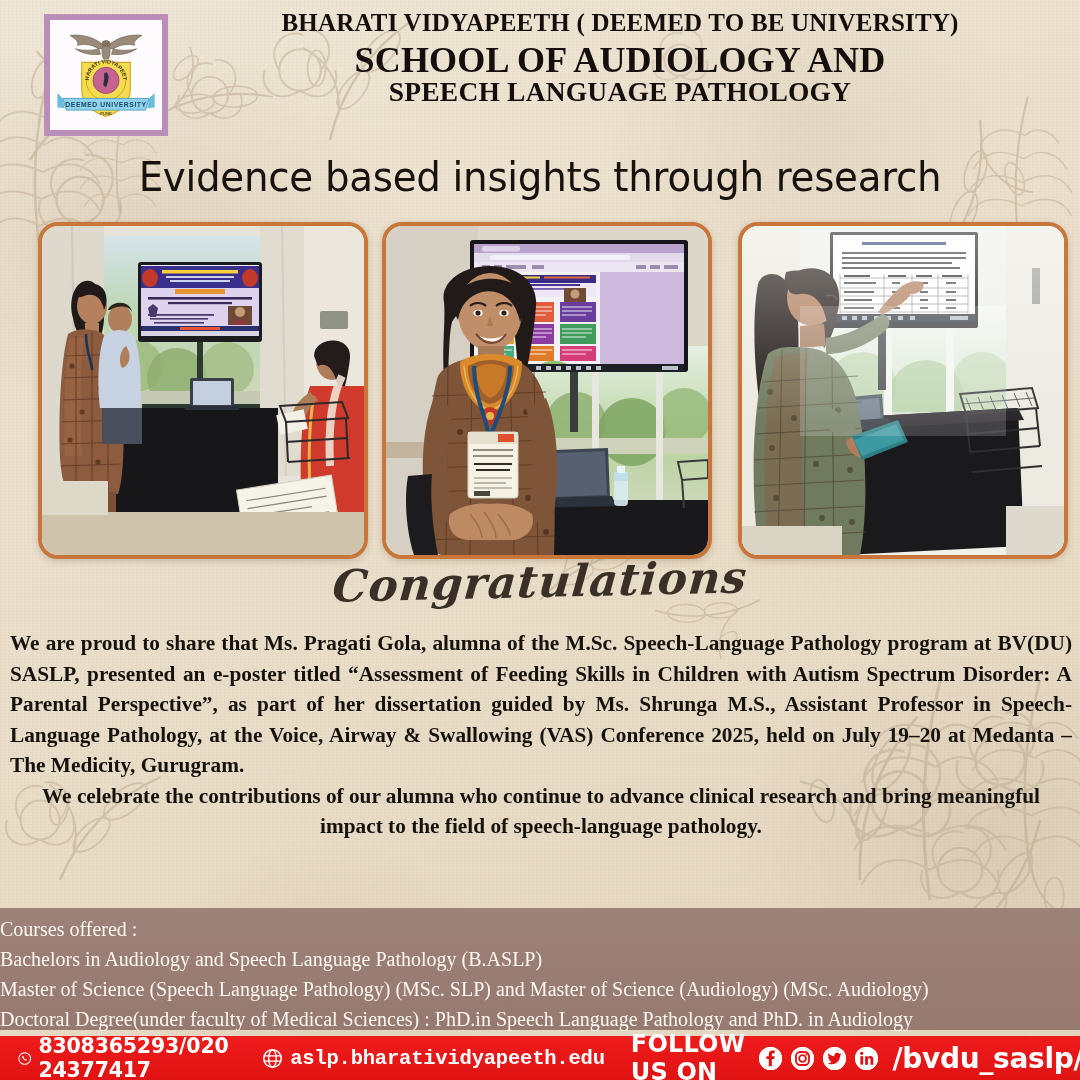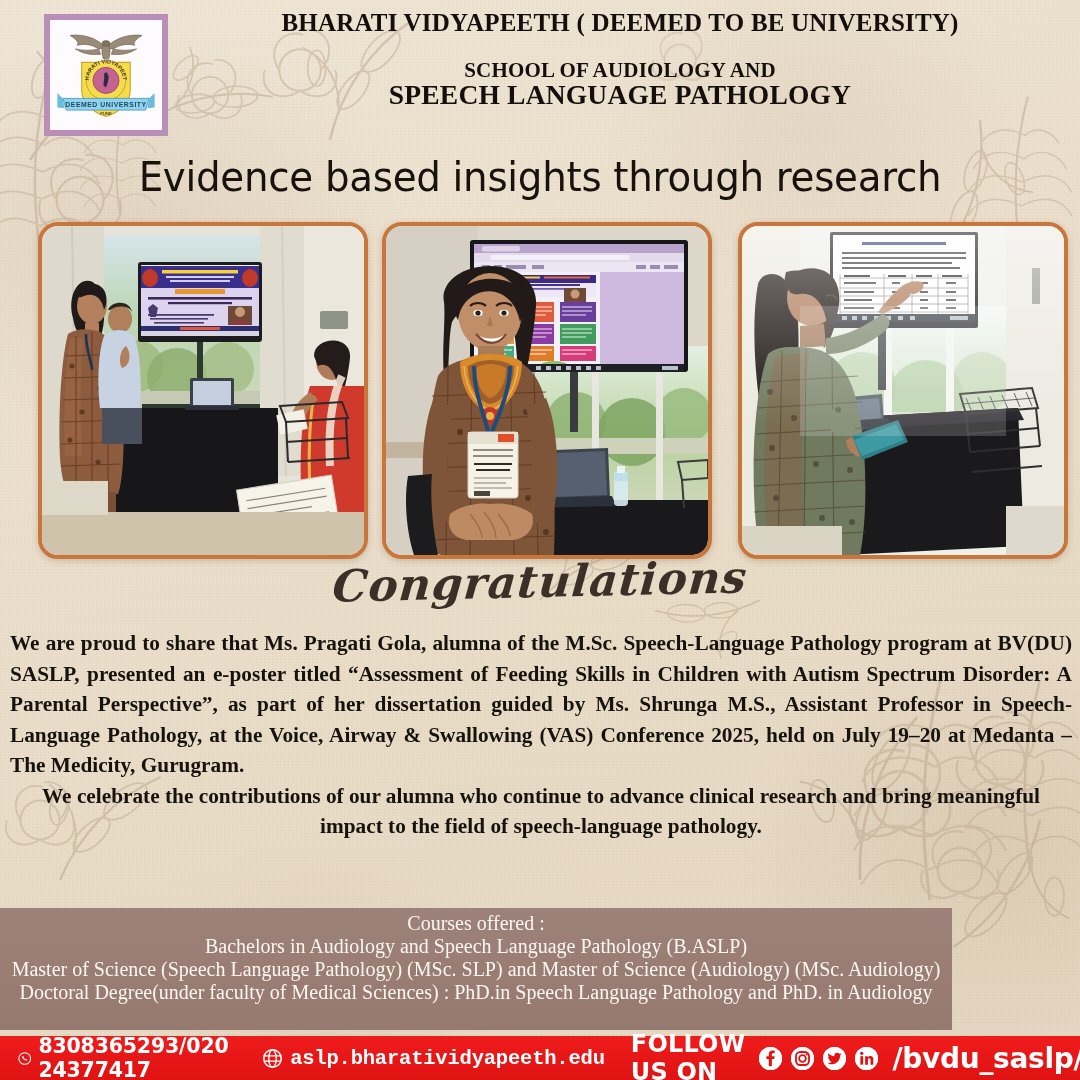--- a/index.html
+++ b/index.html
@@ -32,21 +32,21 @@
     position:absolute;left:44px;top:14px;width:124px;height:122px;
     background:#fdfbfd;border:6px solid #b98fb9;box-sizing:border-box;
     display:flex;align-items:center;justify-content:center;
   }
   .titles{position:absolute;left:180px;top:10px;width:880px;text-align:center;}
   .t-line{
     font-family:"Liberation Serif", serif;font-weight:700;color:#140f0c;
     letter-spacing:.2px;line-height:1.02;
   }
   .t1{font-size:25px;}
-  .t2{font-size:21px;margin-top:24px;}
+  .t2{font-size:36px;margin-top:6px;}
   .t3{font-size:27.5px;}
 
   
   .tagline{
     position:absolute;left:0;top:154px;width:1080px;text-align:center;
     font-family:"DejaVu Sans", sans-serif;font-weight:500;
     font-size:40px;color:#17120d;letter-spacing:-.3px;
     transform:scaleX(.97);
   }
 
@@ -76,28 +76,28 @@
     position:absolute;left:10px;top:628px;width:1062px;
     font-family:"Liberation Serif", serif;font-weight:700;
     font-size:21.3px;line-height:30.5px;color:#16120e;
     text-align:justify;
   }
   .bodytext p{margin:0;font-family:Liberation Serif, serif;}
   .bodytext p.last-left{text-align:center;}
 
   
   .courses{
-    position:absolute;left:0;top:908px;width:952px;height:122px;
+    position:absolute;left:0;top:908px;width:1080px;height:122px;
     background:linear-gradient(180deg,#9d8279 0%,#96796f 100%);
-    color:#fdf7f2;text-align:center;
+    color:#fdf7f2;text-align:left;
     font-family:"Liberation Serif", serif;
-    padding-top:0;box-sizing:border-box;
+    padding-top:6px;box-sizing:border-box;
   }
   .c-head{font-size:20px;margin-top:4px;}
-  .c-line{font-size:20px;margin-top:0;}
+  .c-line{font-size:20px;margin-top:7px;}
 
   
   .footer{
     position:absolute;left:0;top:1036px;width:1080px;height:44px;
     background:linear-gradient(180deg,#ef1c1c 0%,#e01212 100%);
     display:flex;align-items:center;color:#fff;
     font-family:"DejaVu Sans", sans-serif;font-weight:700;
   }
   .f-item{display:flex;align-items:center;gap:7px;}
   .f-phone{margin-left:18px;font-size:20.5px;letter-spacing:-.2px;}

